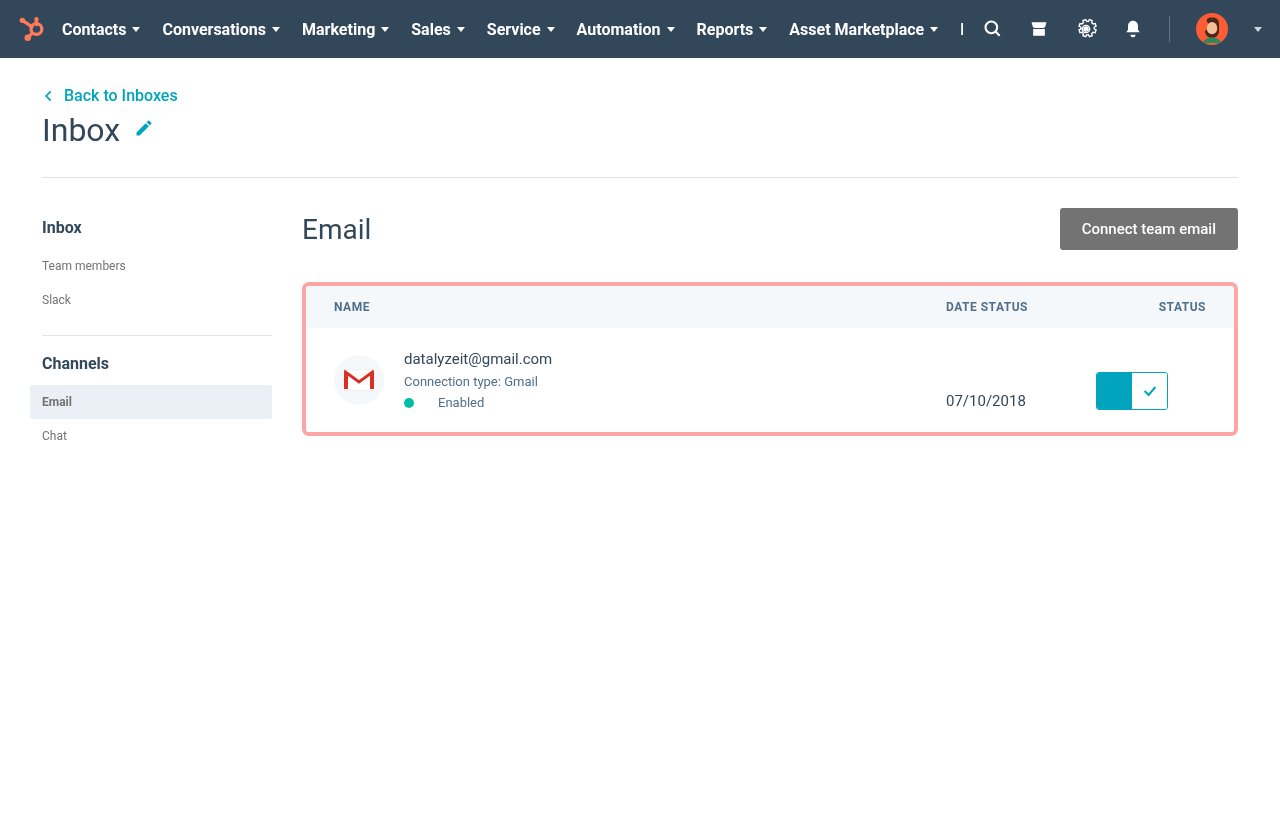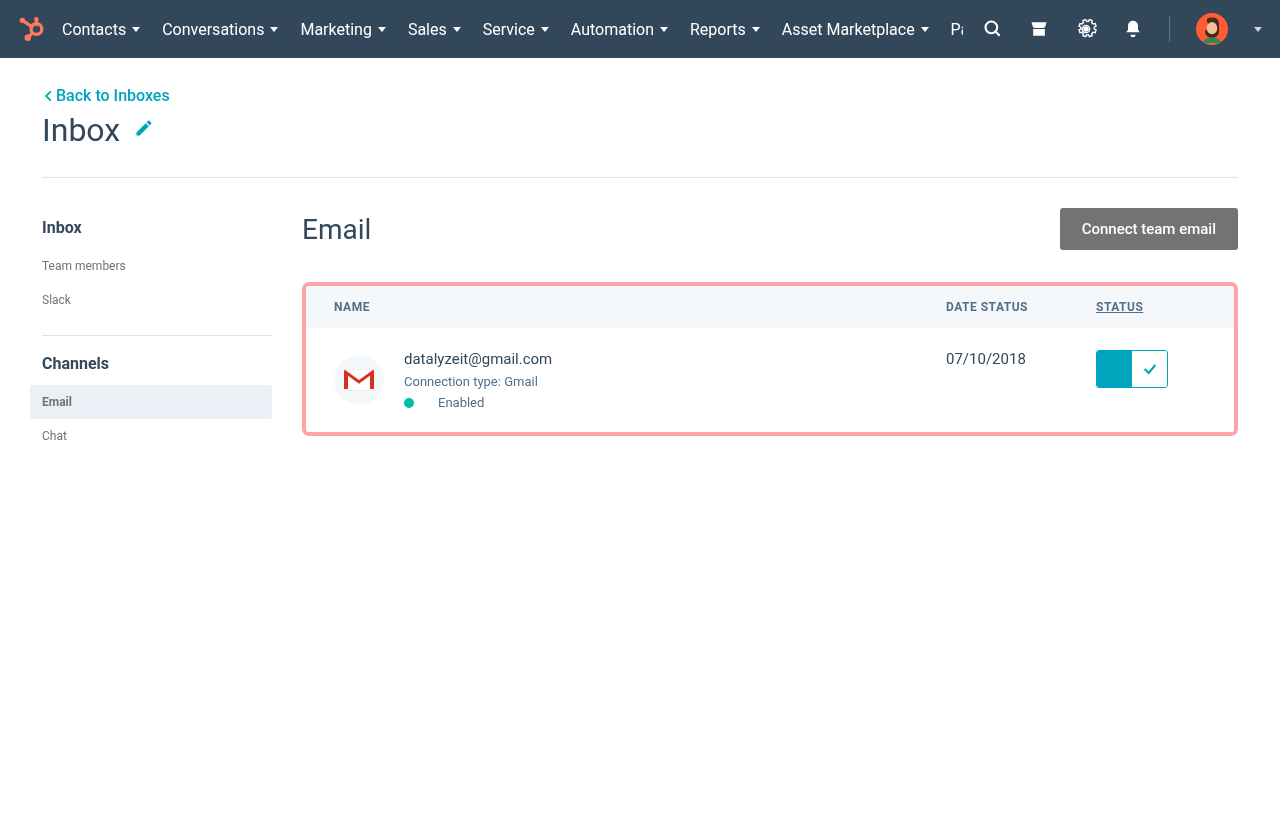--- a/index.html
+++ b/index.html
@@ -2,31 +2,31 @@
 <html><head>
 <meta charset="utf-8">
 <style>
 * { margin:0; padding:0; box-sizing:border-box; font-family: -apple-system, BlinkMacSystemFont, "Segoe UI", Roboto, Helvetica, Arial, sans-serif; }
 body { background:#fff; color:#33475b; width:1280px; }
 
 
 .topnav { background:#33475b; height:58px; display:flex; align-items:center; padding:0 18px; color:#fff; }
 .logo { color:#ff7a59; margin-right:18px; display:flex; align-items:center; }
 .navitems { display:flex; gap:22px; align-items:center; flex:1; overflow:hidden; }
-.navitem { display:flex; align-items:center; gap:6px; font-size:16px; font-weight:400; white-space:nowrap; cursor:pointer;text-align:right; }
+.navitem { display:flex; align-items:center; gap:6px; font-size:16px; font-weight:700; white-space:nowrap; cursor:pointer;text-align:right; }
 .chev { display:inline-block; width:0; height:0; border-left:4px solid transparent; border-right:4px solid transparent; border-top:5px solid #fff; }
 .righticons { display:flex; align-items:center; gap:26px; margin-left:20px; }
 .icon-btn { color:#fff; cursor:pointer; display:flex; align-items:center; }
 .divider-v { width:1px; height:26px; background:rgba(255,255,255,0.25); }
 .avatar { width:32px; height:32px; border-radius:50%; background:#ff5c35; display:flex; align-items:center; justify-content:center; overflow:hidden; }
 .avatar svg { width:28px; height:28px; }
 
 
 .page { padding:28px 42px 0 42px; }
-.backlink { display:flex; align-items:center; color:#00a4bd; font-size:16px; font-weight:500; cursor:pointer; }
+.backlink { display:flex; align-items:center; gap:8px; color:#00a4bd; font-size:16px; font-weight:500; cursor:pointer; }
 .backlink svg { width:14px; height:14px; }
 .pagetitle-row { display:flex; align-items:center; gap:14px; margin-top:6px; }
 .pagetitle { font-size:32px; font-weight:400; color:#33475b; }
 .pencil { color:#00a4bd; cursor:pointer; }
 .hr { border:none; border-top:1px solid #dfe3eb; margin-top:28px; }
 
 
 .content { display:flex; padding:0 42px; margin-top:30px; }
 .sidebar { width:260px; flex-shrink:0; padding-top:6px; }
 .side-head { font-size:16px; font-weight:700; color:#33475b; margin:4px 0 12px 0; }
@@ -36,23 +36,23 @@
 
 .main { flex:1; }
 .main-head { display:flex; justify-content:space-between; align-items:center; }
 .main-title { font-size:28px; font-weight:400; color:#33475b; }
 .btn-primary { background:#737373; color:#fff; border:none; padding:12px 22px; font-size:15px; font-weight:500; border-radius:3px; cursor:pointer; }
 
 .table-wrap { margin-top:32px; border:4px solid #fca5a5; border-radius:7px; overflow:hidden; }
 .thead { background:#f5f8fa; display:flex; padding:14px 28px; font-size:12px; font-weight:700; color:#516f8a; letter-spacing:0.5px; }
 .col-name { flex:1; }
 .col-date { width:150px; }
-.col-status { width:110px; text-align:left;text-decoration:underline; }
-
-.trow { display:flex; align-items:flex-start; padding:22px 28px; background:#fff; }
+.col-status { width:110px; text-align:right; }
+
+.trow { display:flex; align-items:flex-end; padding:22px 28px; background:#fff; }
 .cell-name { flex:1; display:flex; align-items:center; gap:20px; }
 .gmail-badge { width:50px; height:50px; border-radius:50%; background:#f5f8fa; display:flex; align-items:center; justify-content:center; }
 .nameblock { display:flex; flex-direction:column; gap:6px; }
 .email-addr { font-size:15px; color:#33475b; }
 .conn-type { font-size:13px; color:#516f8a; }
 .enabled-row { display:flex; align-items:center; gap:24px; font-size:13px; color:#516f8a; }
 .dot-green { width:10px; height:10px; border-radius:50%; background:#00bda5; }
 .cell-date { width:150px; font-size:15px; color:#33475b;margin-left:8px; }
 .cell-status { width:110px; display:flex; align-items:center; }
 

